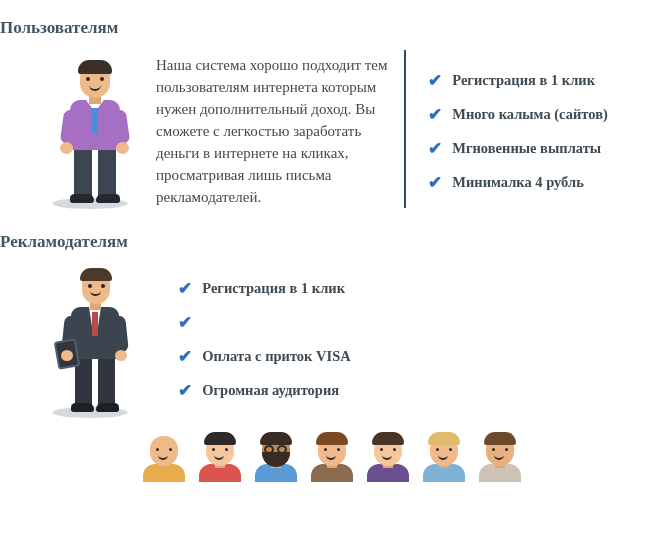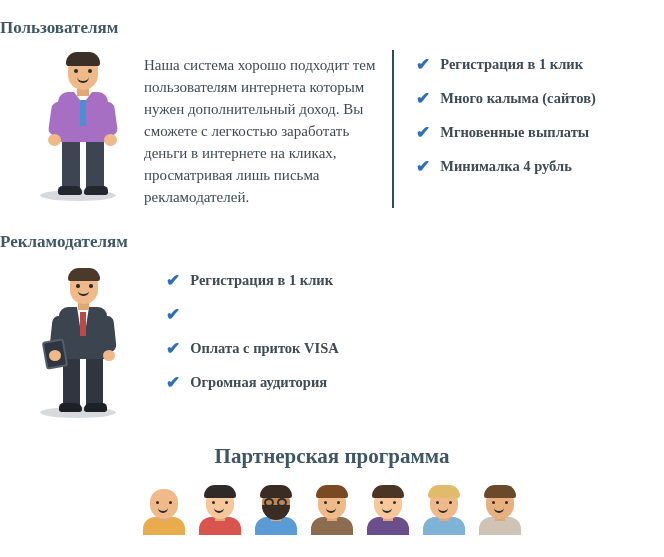--- a/index.html
+++ b/index.html
@@ -40,22 +40,22 @@
     font-family: "Liberation Serif", serif;
     font-weight: bold;
     font-size: 21px;
     color: #3f5665;
     margin: 0;
   }
 
   
   .block {
     display: flex;
-    align-items: flex-start;
-    padding-left: 24px;
+    align-items: flex-end;
+    padding-left: 36px;
     padding-right: 20px;
   }
   .illus {
     width: 120px;
     flex: 0 0 120px;
     position: relative;
     height: 150px;
   }
   .body-text {
     flex: 0 0 250px;
@@ -255,21 +255,20 @@
         <span class="check">✔</span>
         <span>Оплата с приток VISA</span>
       </div>
       <div class="feature">
         <span class="check">✔</span>
         <span>Огромная аудитория</span>
       </div>
     </div>
   </div>
 
-  <h2 class="partner-title" style="margin-top:28px;">Партнерская программа</h2>
 
   <div class="avatars">
     <div class="avatar">
       <div class="av-body" style="background:#e8ac4c;"></div>
       <div class="av-neck"></div>
       <div class="av-head" style="background:#f0b98a;"></div>
       <div class="av-eyeL"></div>
       <div class="av-eyeR"></div>
       <div class="av-mouth"></div>
     </div>

